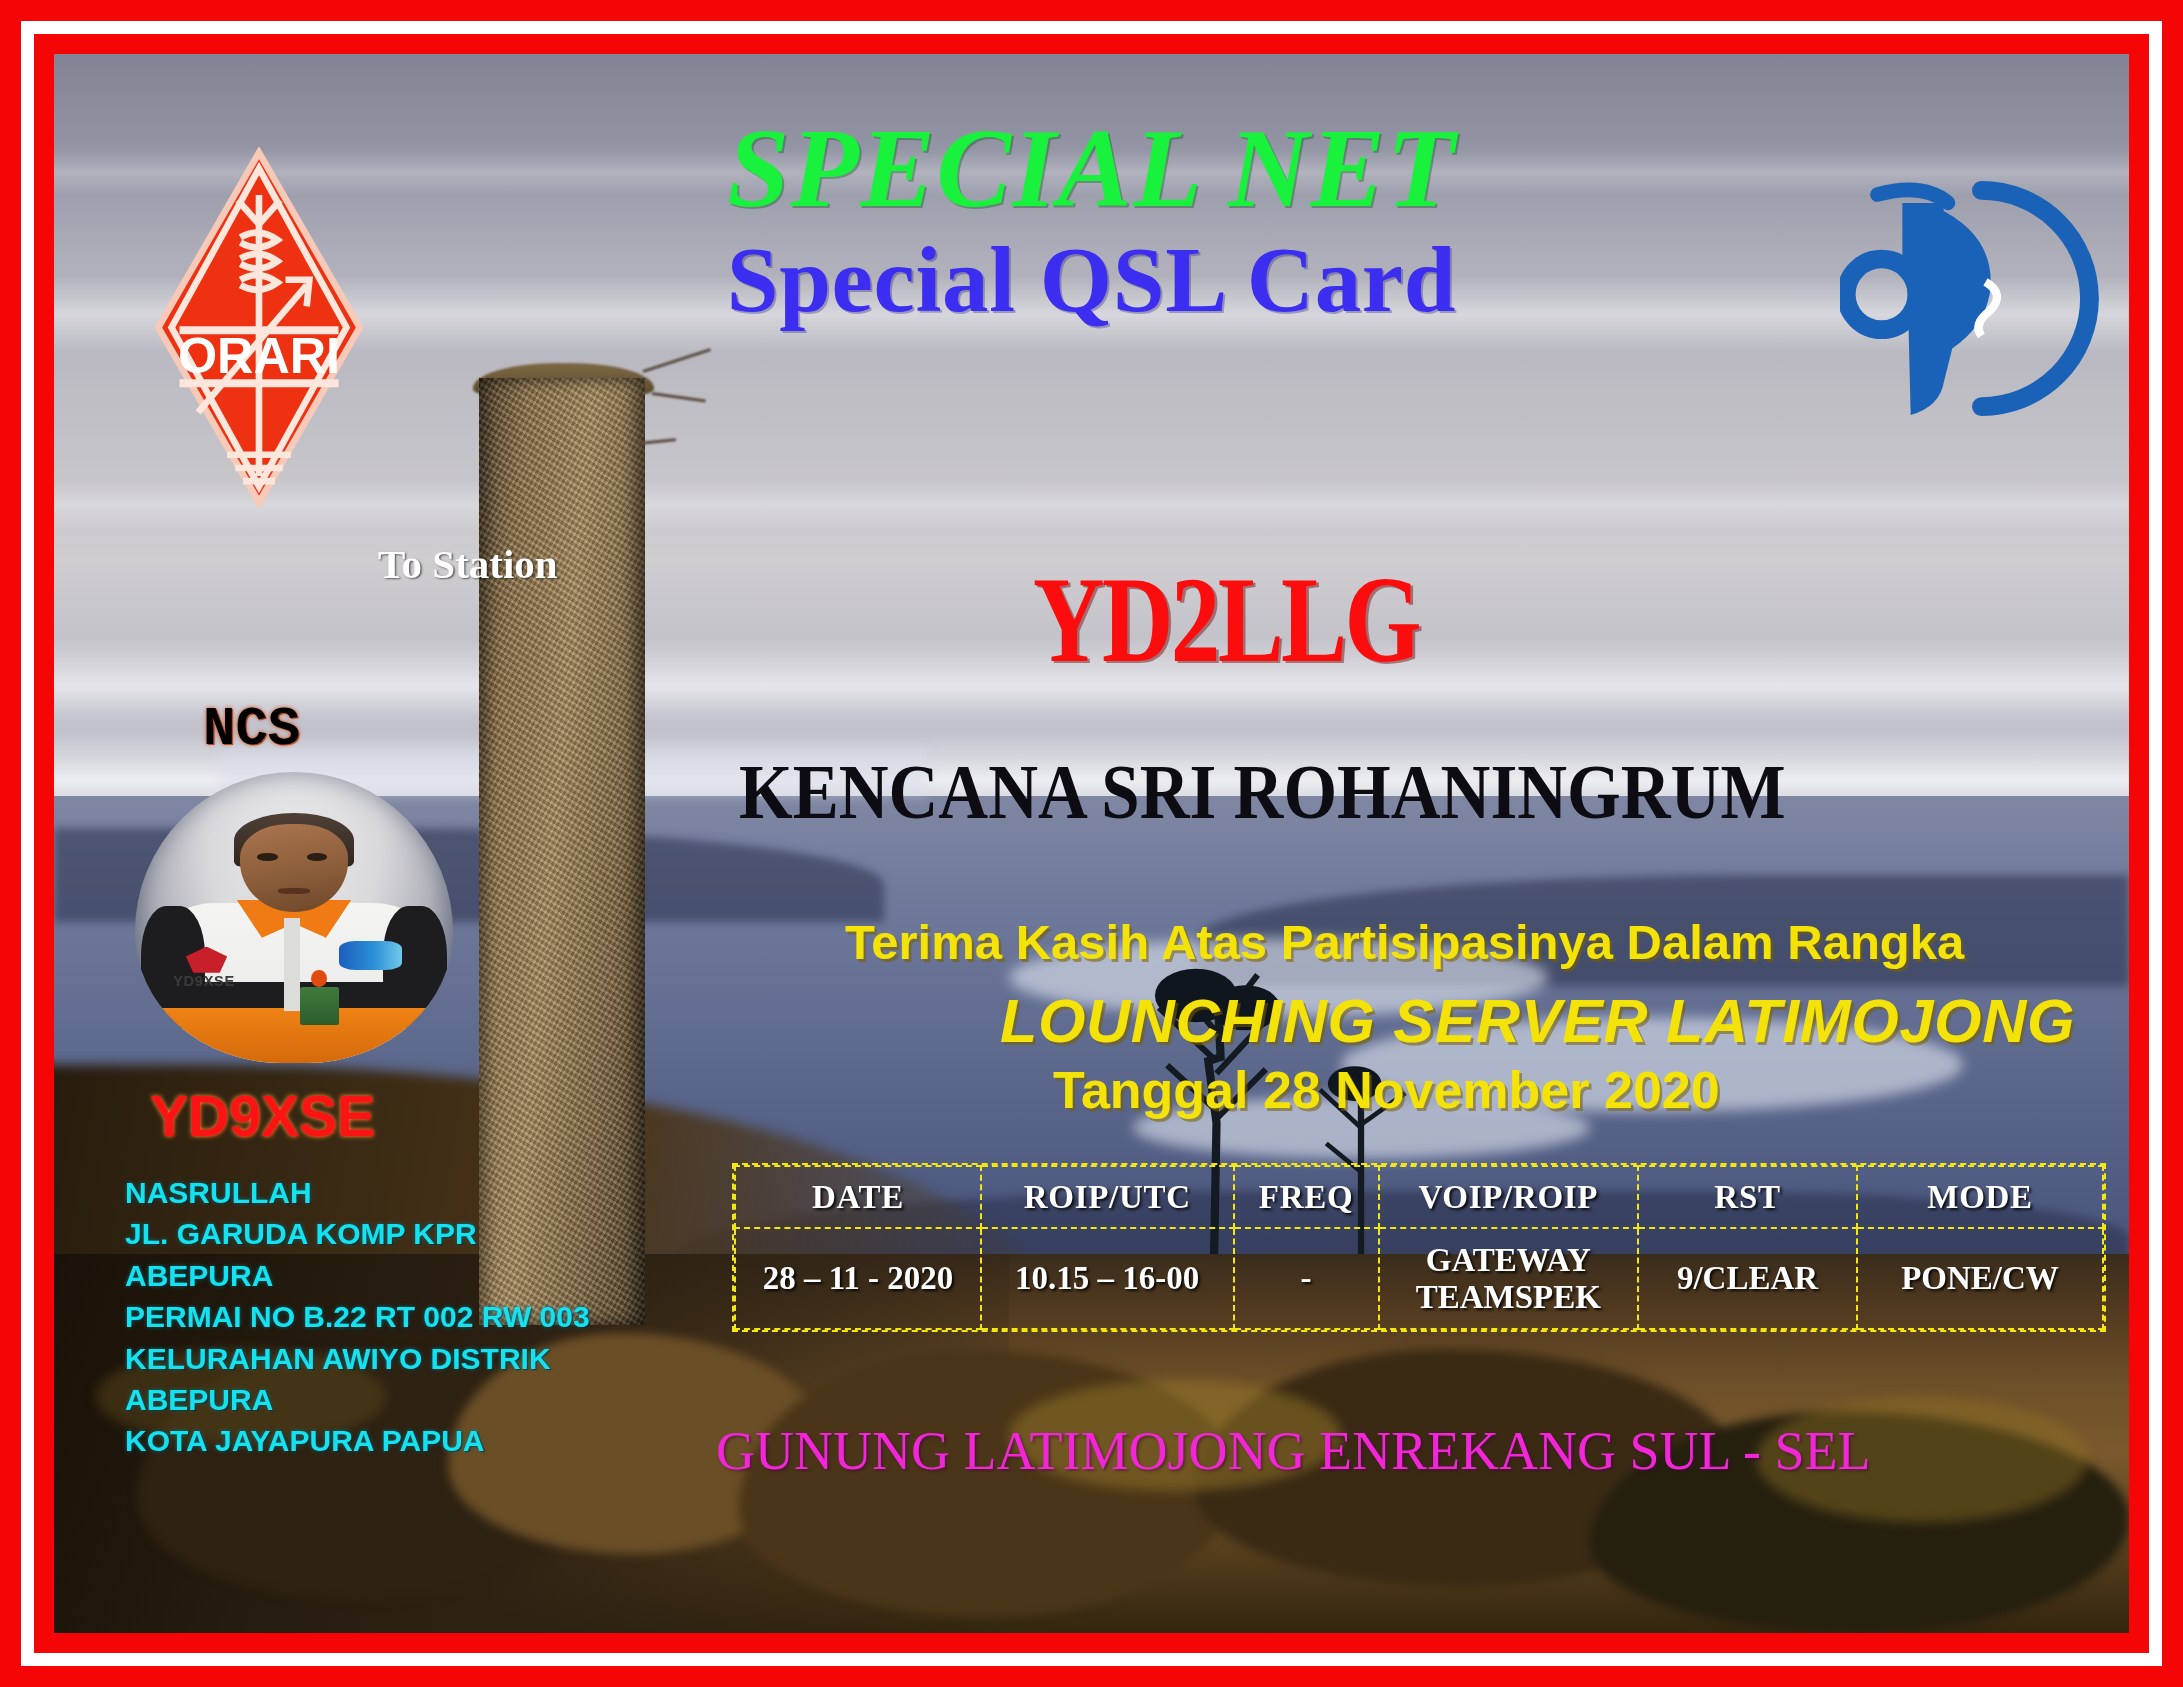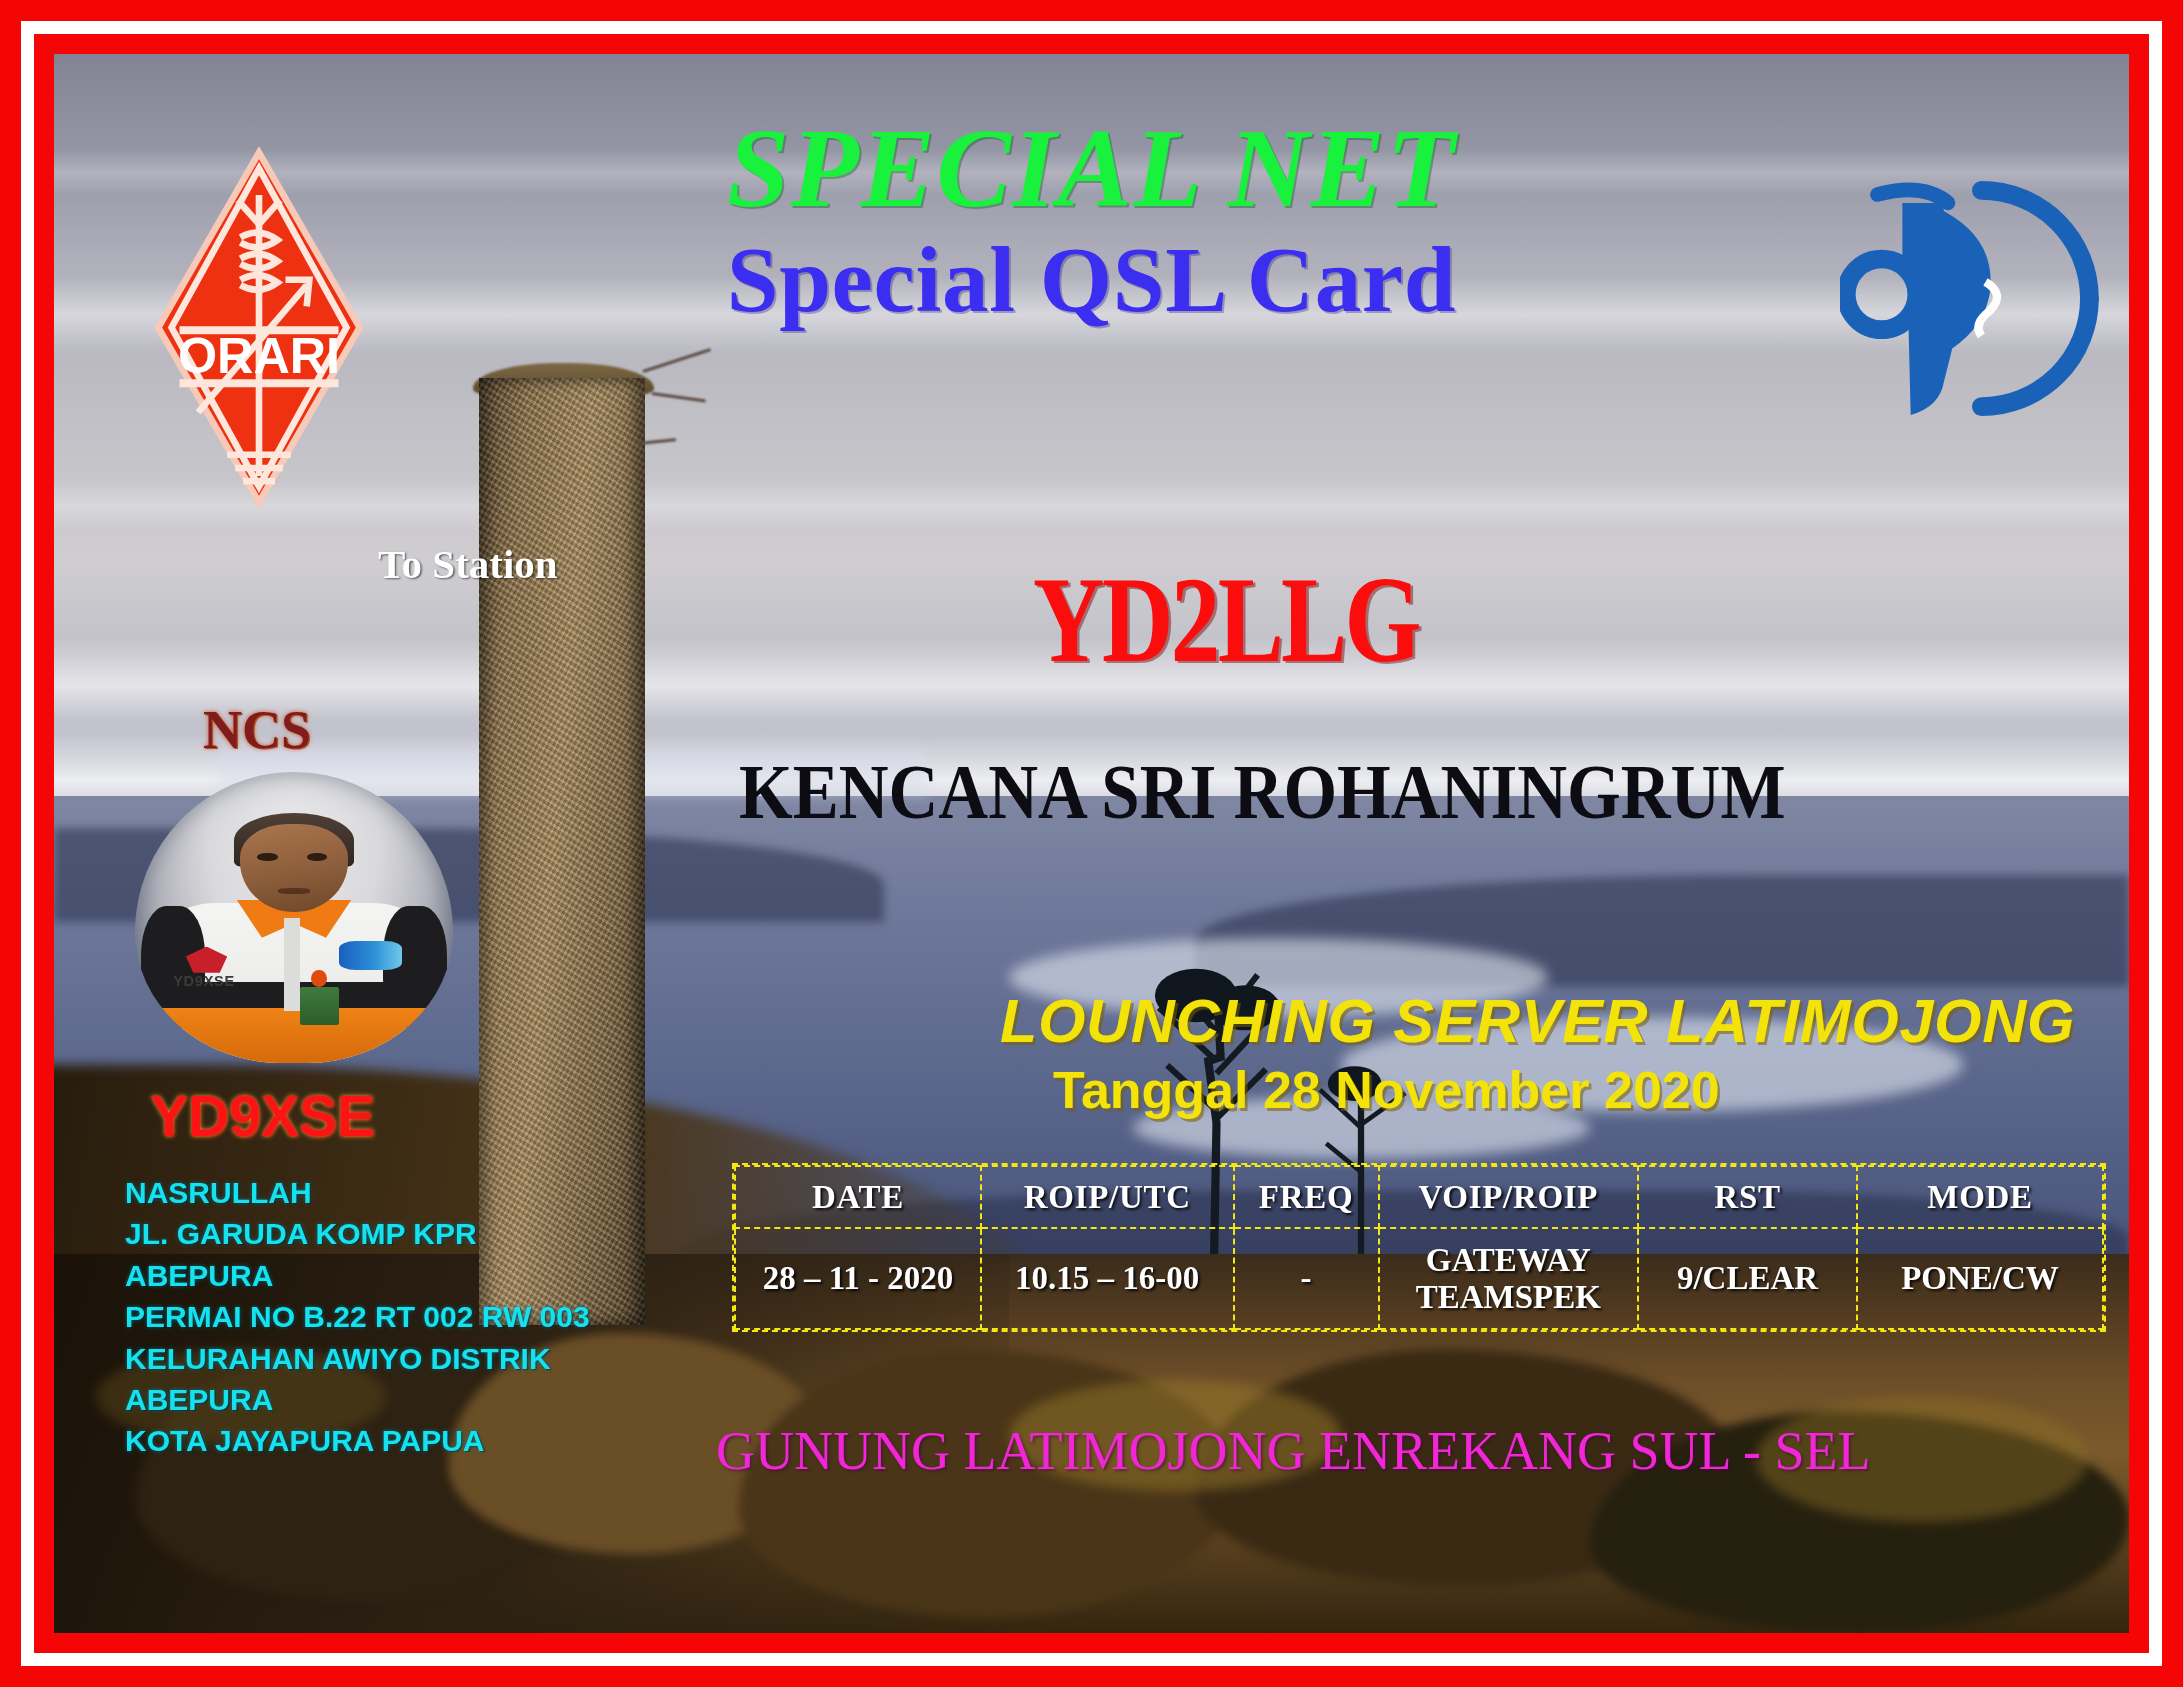--- a/index.html
+++ b/index.html
@@ -101,22 +101,22 @@
   #logtable tr.head td{font-size:33px;height:58px;letter-spacing:0.7px;}
   #logtable tr.body td{font-size:33px;line-height:1.12;}
   .c-date{width:18.0%;} .c-time{width:18.5%;} .c-freq{width:10.5%;}
   .c-voip{width:19.0%;} .c-rst{width:16.0%;} .c-mode{width:18.0%;}
 
   #place{left:662px;top:1366px;font-family:"Liberation Serif",serif;font-weight:normal;
     font-size:54px;color:#f226d8;letter-spacing:0px;
     text-shadow:2px 2px 2.6px rgba(70,0,60,.5);}
 
   
-  #ncs{left:149px;top:645px;font-family:Liberation Serif, serif;font-weight:bold;
-    font-size:54px;color:#7f1d1d;text-shadow:0 0 4.6px #d84f1a,1.3px 1.3px 0 rgba(150,40,0,.75);}
+  #ncs{left:149px;top:645px;font-family:Liberation Mono, monospace;font-weight:bold;
+    font-size:54px;color:#000000;text-shadow:0 0 4.6px #d84f1a,1.3px 1.3px 0 rgba(150,40,0,.75);}
   #op-call{left:96px;top:1029px;font-family:"Liberation Sans",sans-serif;font-weight:bold;
     font-size:57px;color:#fc1414;text-shadow:0 0 5.3px #ff9a3c,2px 2px 0 rgba(120,20,0,.6);}
 
   #opphoto{position:absolute;left:81px;top:718px;width:318px;height:291px;overflow:hidden;}
   #op-oval{position:absolute;left:0;top:0;width:100%;height:100%;
     border-radius:50% 50% 46% 46%/55% 55% 45% 45%;overflow:hidden;
     background:radial-gradient(ellipse at 50% 26%, #e9e9ea 0%, #d9d9dc 38%, #b4b5bd 62%, #6b7386 88%, #4c5770 100%);
     box-shadow:inset 0 0 24px rgba(70,80,100,.55);}
   .op-hair{position:absolute;left:31%;top:14%;width:38%;height:19%;
     background:linear-gradient(180deg,#4f4036,#2e2620);border-radius:50% 50% 12% 12%;}
@@ -249,20 +249,21 @@
       <path d="M70 62 q10 6 2 14 q-8 6 -4 12" fill="none" stroke="#ffffff" stroke-width="4"></path>
     </svg>
 
     <div class="tx" id="title-net">SPECIAL NET</div>
     <div class="tx" id="title-qsl">Special QSL Card</div>
 
     <div class="tx" id="to-station">To Station</div>
     <div class="tx" id="callsign">YD2LLG</div>
     <div class="tx" id="opname">KENCANA SRI ROHANINGRUM</div>
 
+    <div class="tx ylw" id="thanks1">Terima Kasih Atas Partisipasinya Dalam Rangka</div>
     <div class="tx ylw" id="thanks2">LOUNCHING SERVER LATIMOJONG</div>
     <div class="tx ylw" id="thanks3">Tanggal  28  November  2020</div>
 
     <div id="logtable">
       <table>
         <tbody>
             <tr class="head">
           <td class="c-date">DATE</td>
           <td class="c-time">ROIP/UTC</td>
           <td class="c-freq">FREQ</td>

